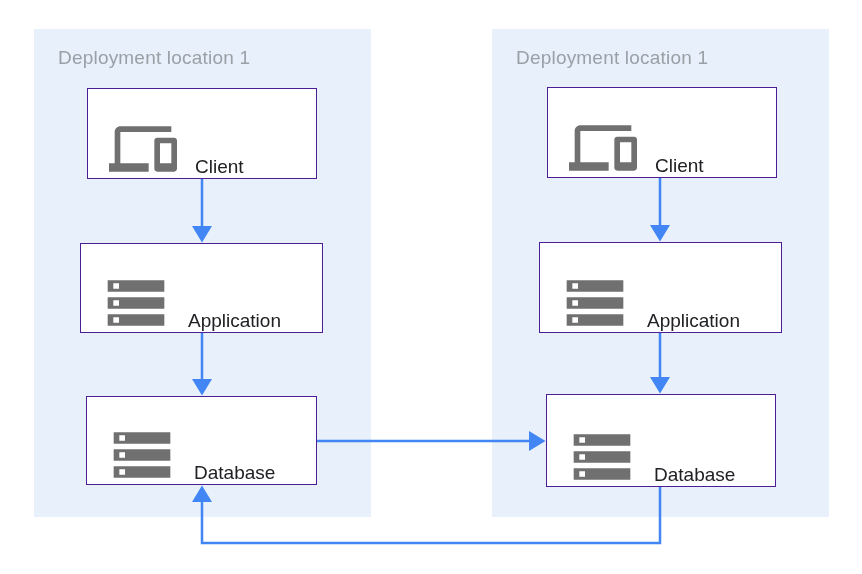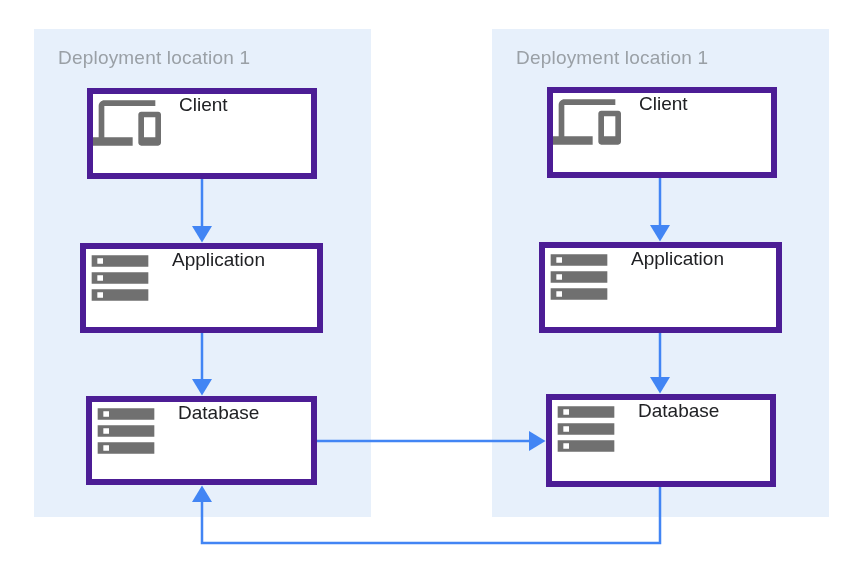--- a/index.html
+++ b/index.html
@@ -31,24 +31,25 @@
     margin: 0;
     font-size: 19px;
     font-weight: 400;
     color: #9aa0a6;
     letter-spacing: 0.2px;
     white-space: nowrap;
   }
   .node {
     position: absolute;
     background: #ffffff;
-    border: 6px solid #4c1d95;
+    border: 1px solid #4c1d95;
     box-sizing: border-box;
     display: flex;
-    align-items: flex-start;
+    align-items: flex-end;
+    padding-left: 21px;
   }
   .node .icon {
     display: flex;
     align-items: center;
     justify-content: center;
     flex: 0 0 auto;
   }
   .node .node-label {
     font-size: 19px;
     color: #202124;

